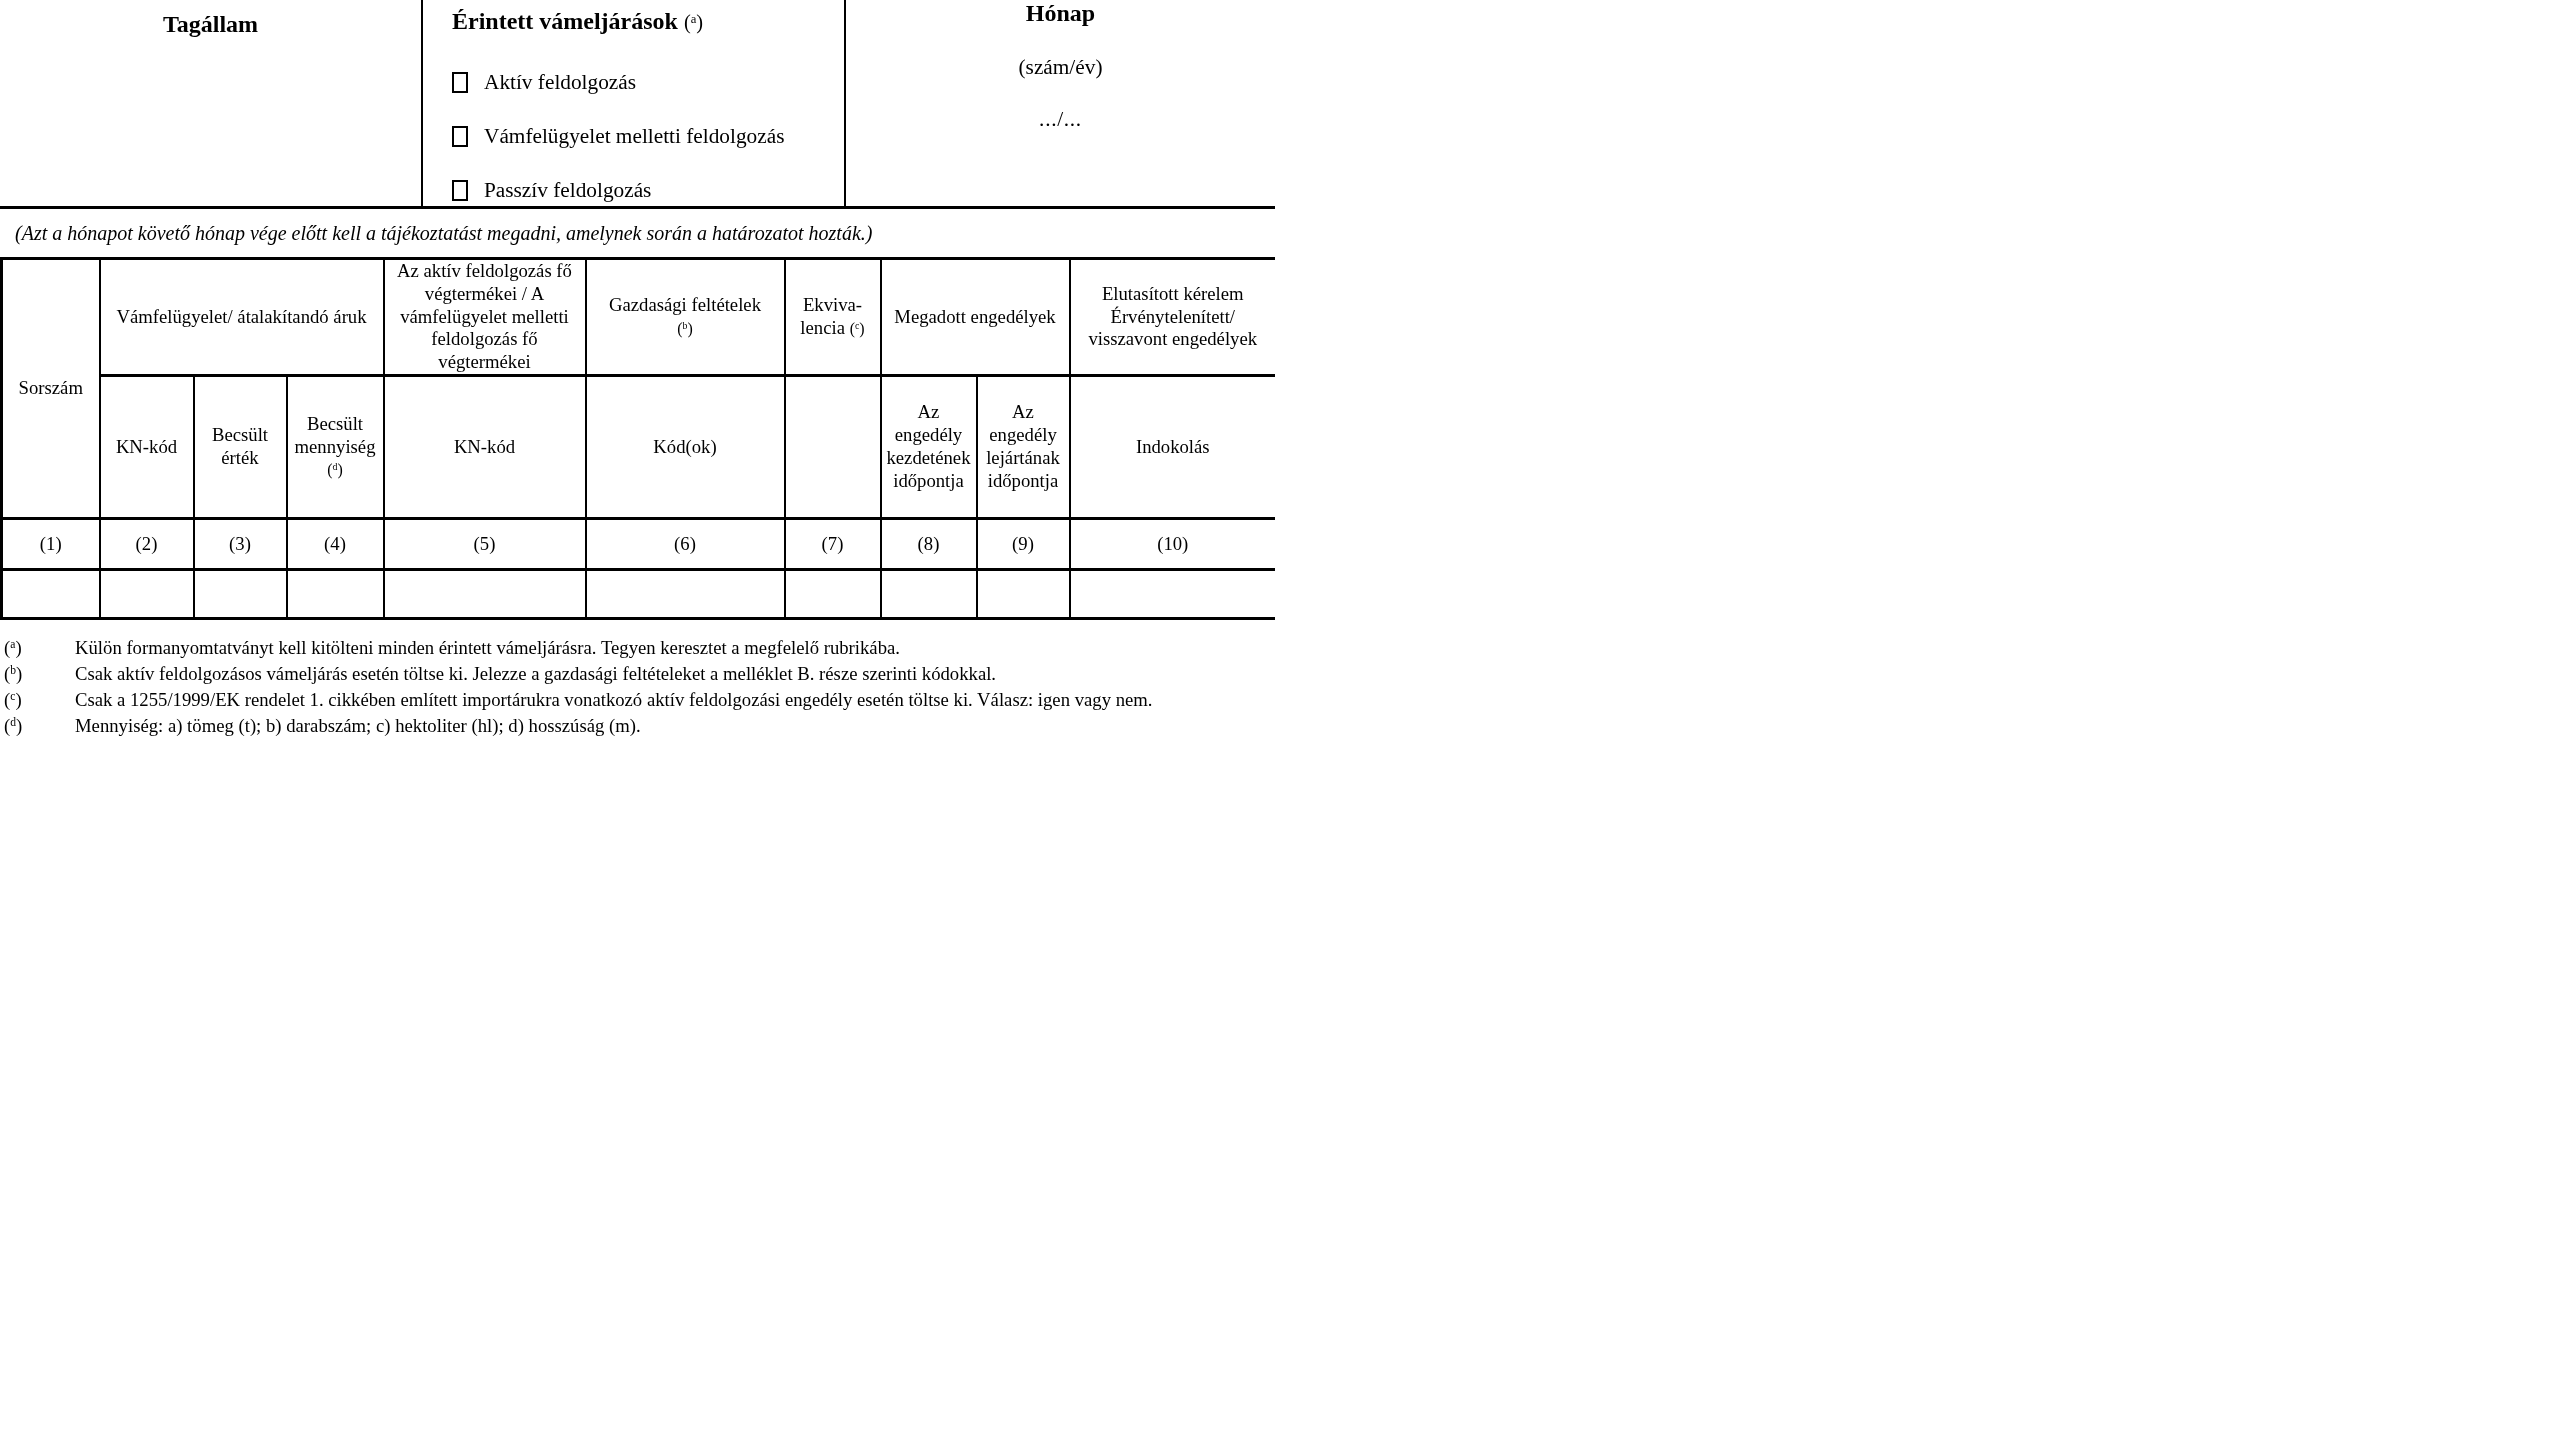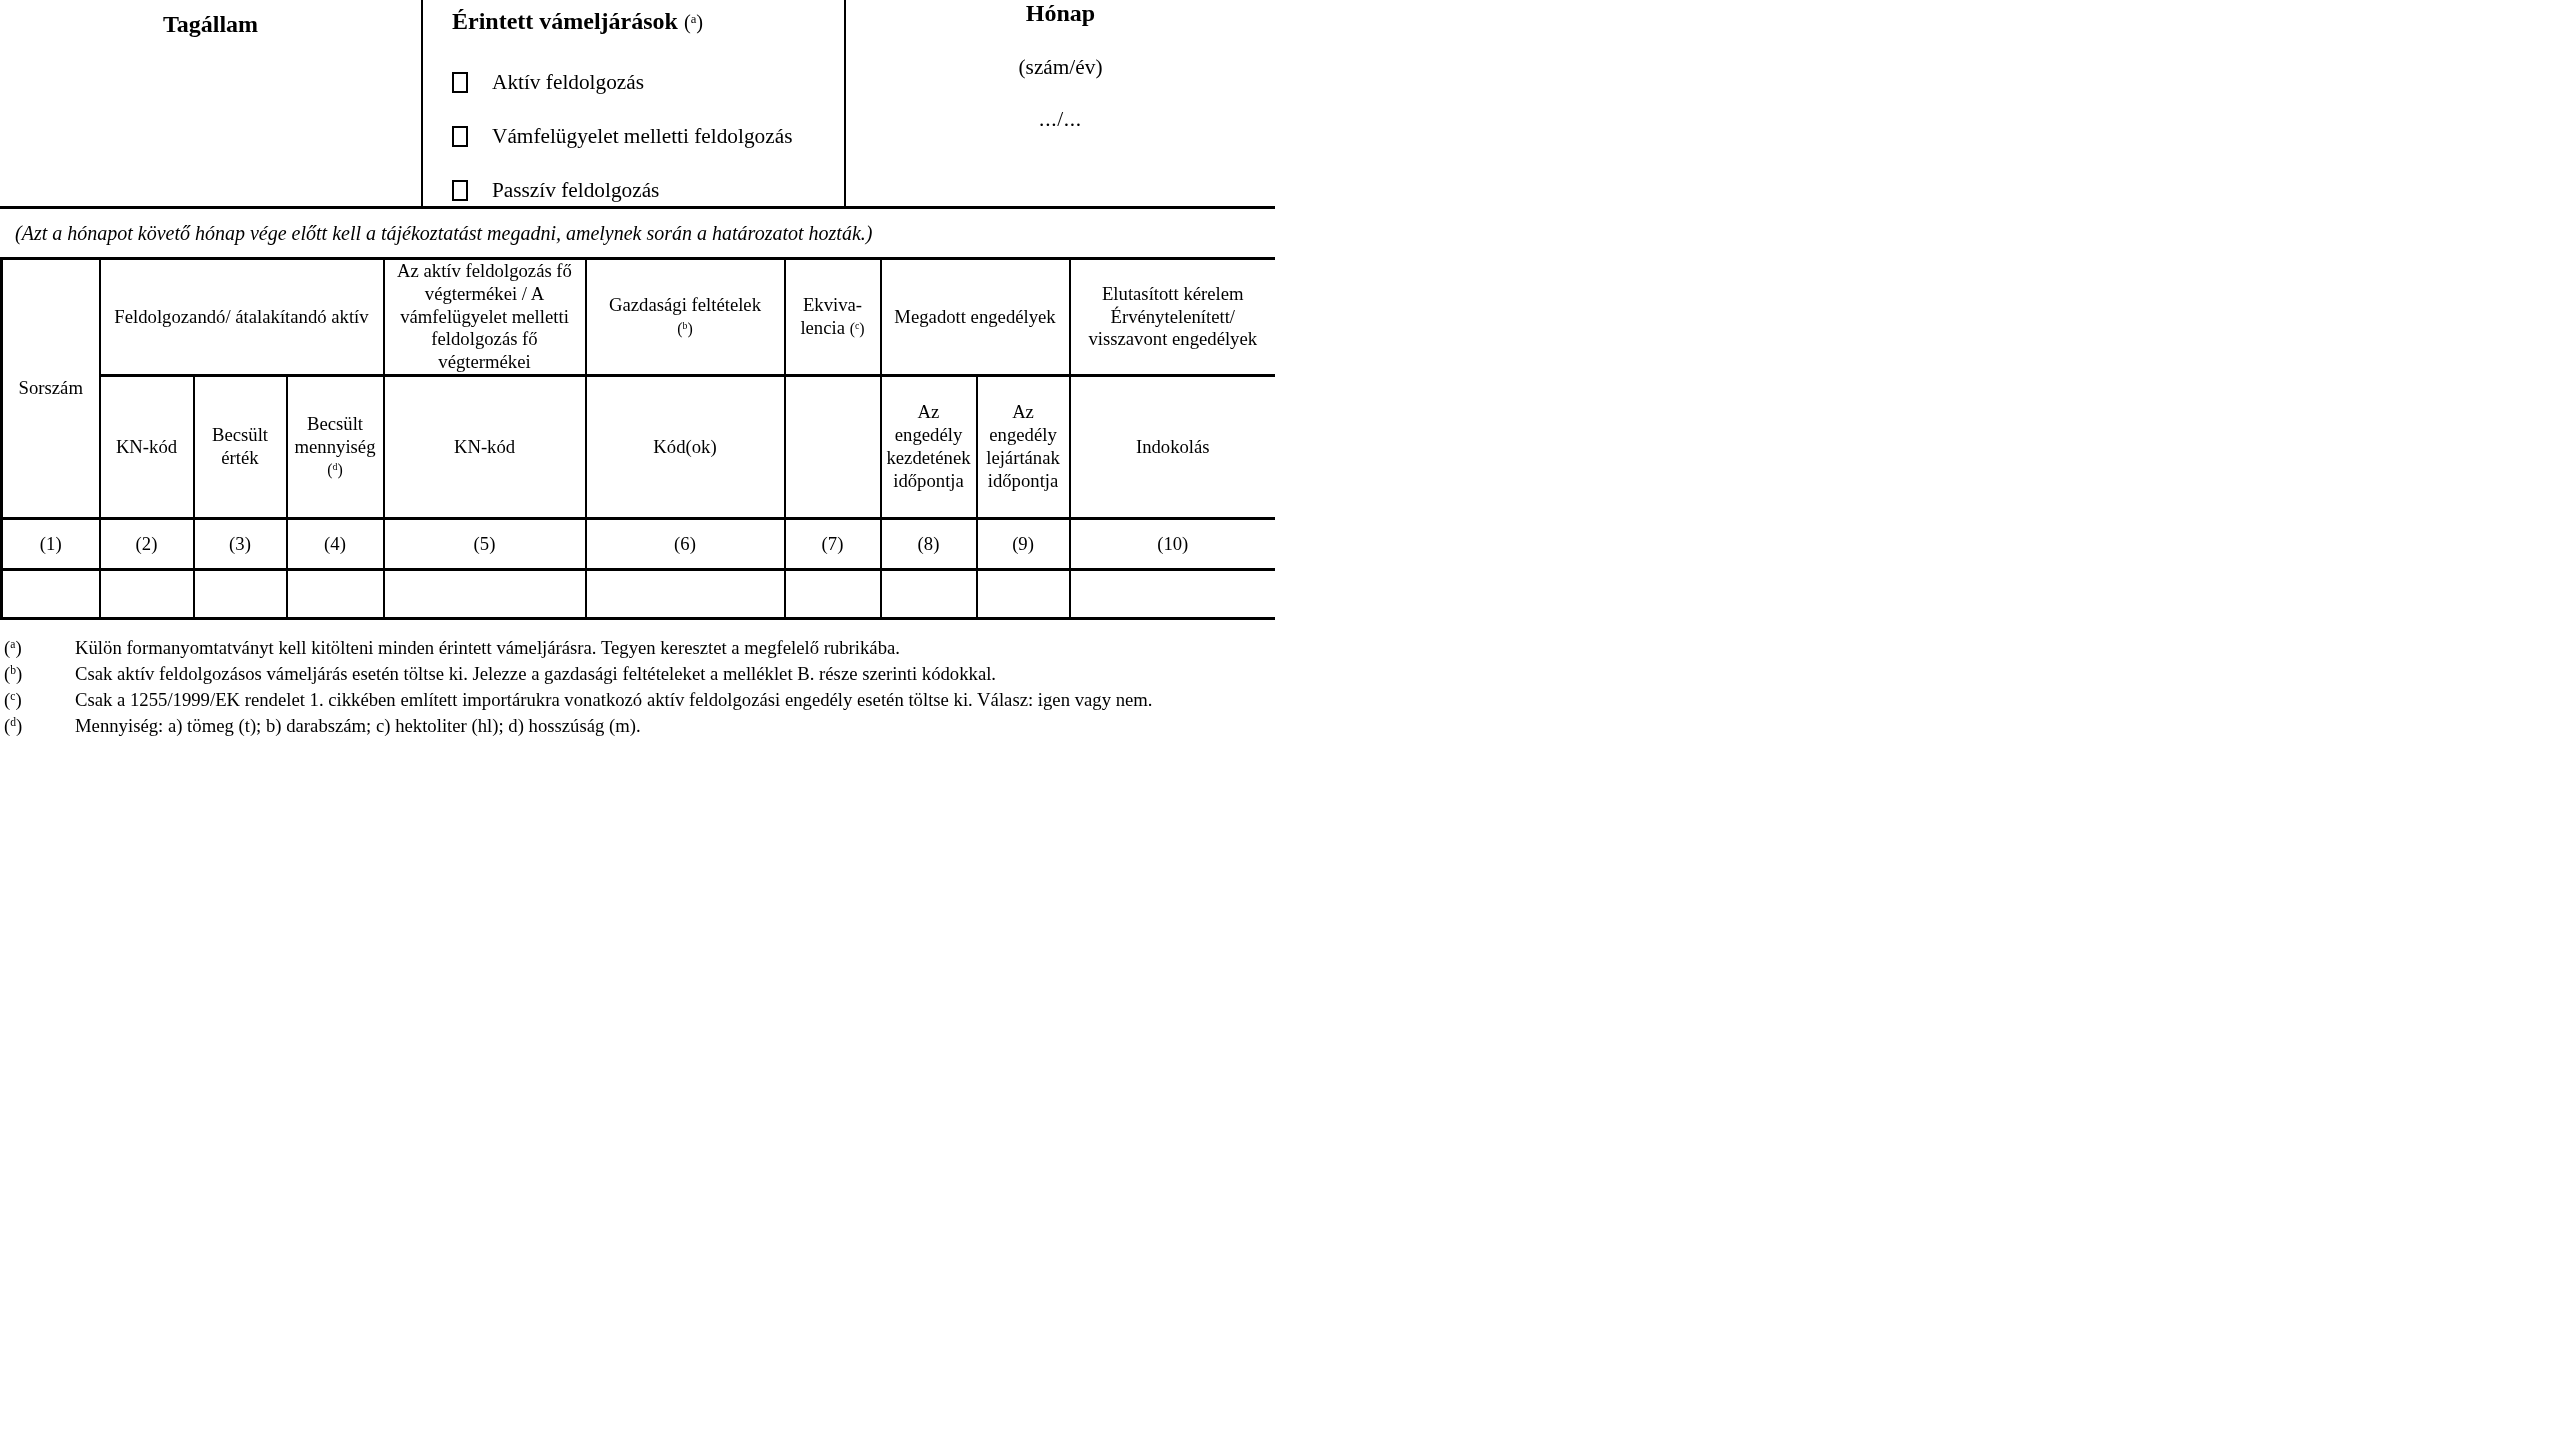--- a/index.html
+++ b/index.html
@@ -20,21 +20,21 @@
   }
   .top-cell { position: relative; }
   .top-cell.divided { border-right: 2px solid #000; }
   .member-state { display: flex; justify-content: center; padding-top: 10.7px; }
   .big-title { font-size: 24px; font-weight: bold; line-height: 1.15; }
 
   .proc-cell { padding: 8px 6.7px 0 29px; font-family: Liberation Serif, serif; }
   .proc-title { font-size: 24px; font-weight: bold; }
   .ref { font-weight: normal; font-size: 85%; }
   sup.sup { font-size: 62%; vertical-align: 0.5em; line-height: 0; }
-  .cb-row { display: flex; align-items: center; gap: 24px; font-size: 21.3px; }
+  .cb-row { display: flex; align-items: center; gap: 16px; font-size: 21.3px; }
   .cb-row.first { margin-top: 35px; }
   .cb-row + .cb-row { margin-top: 29px; }
   .checkbox {
     display: inline-block; width: 16px; height: 20.7px;
     border: 2px solid #000; background: #fff; flex: 0 0 auto;
   }
 
   .month-cell {
     display: flex; flex-direction: column; align-items: center;
     justify-content: flex-start; gap: 27px; text-align: center;
@@ -123,21 +123,21 @@
         <col style="width:199px">
         <col style="width:96px">
         <col style="width:96px">
       <col style="width:93px">
         <col style="width:207px">
     </colgroup>
 
     <tbody>
         <tr class="hrow1">
       <td rowspan="2">Sorszám</td>
-      <td colspan="3">Feldolgozandó/ átalakítandó aktív</td>
+      <td colspan="3">Vámfelügyelet/ átalakítandó áruk</td>
       <td>Az aktív feldolgozás fő végtermékei / A vámfelügyelet melletti feldolgozás fő végtermékei</td>
       <td>
         <span>Gazdasági feltételek</span><br>
         <span class="ref">(<sup class="sup">b</sup>)</span>
       </td>
       <td>
         <span>Ekviva-</span><br>
         <span>lencia</span>
         <span class="ref">(<sup class="sup">c</sup>)</span>
       </td>

